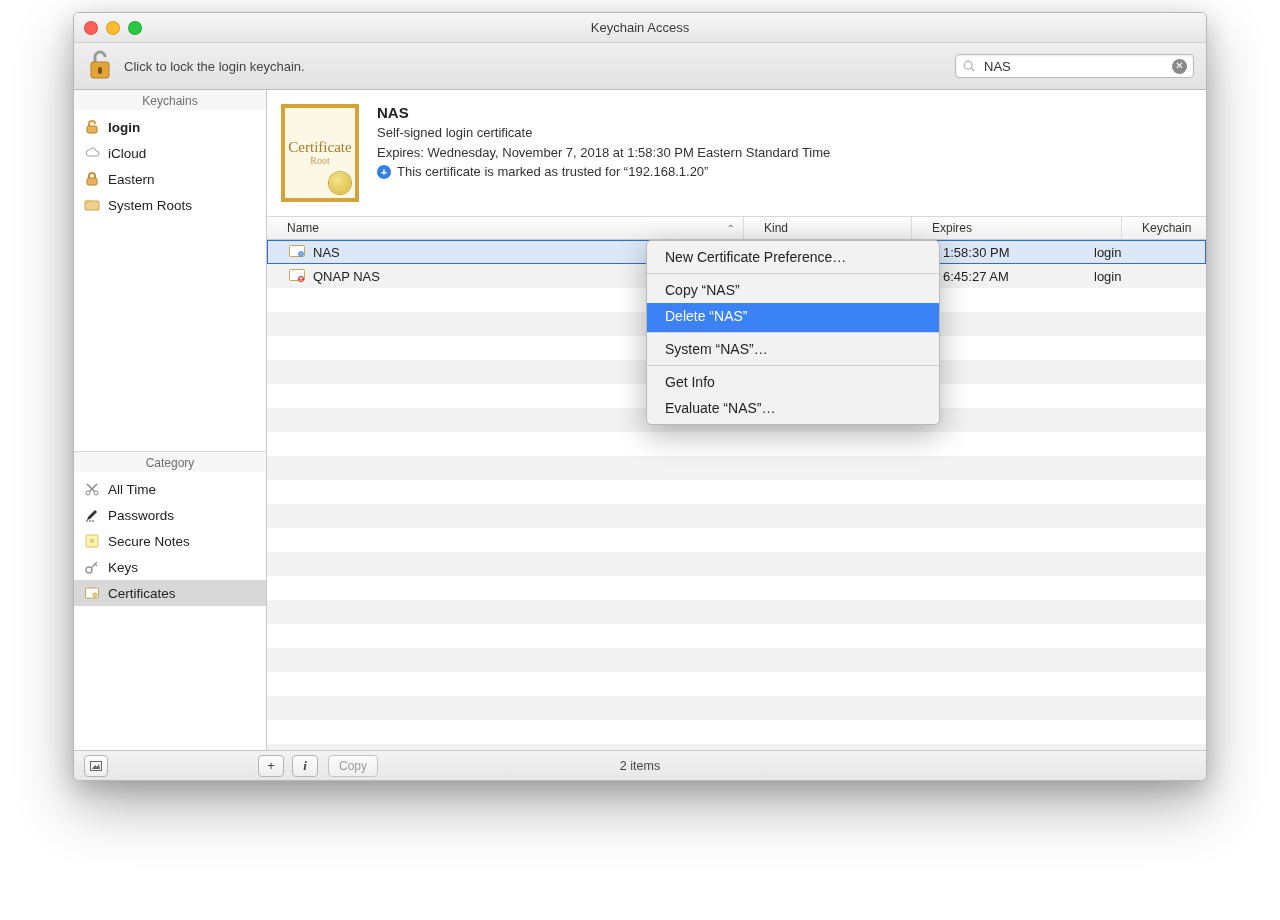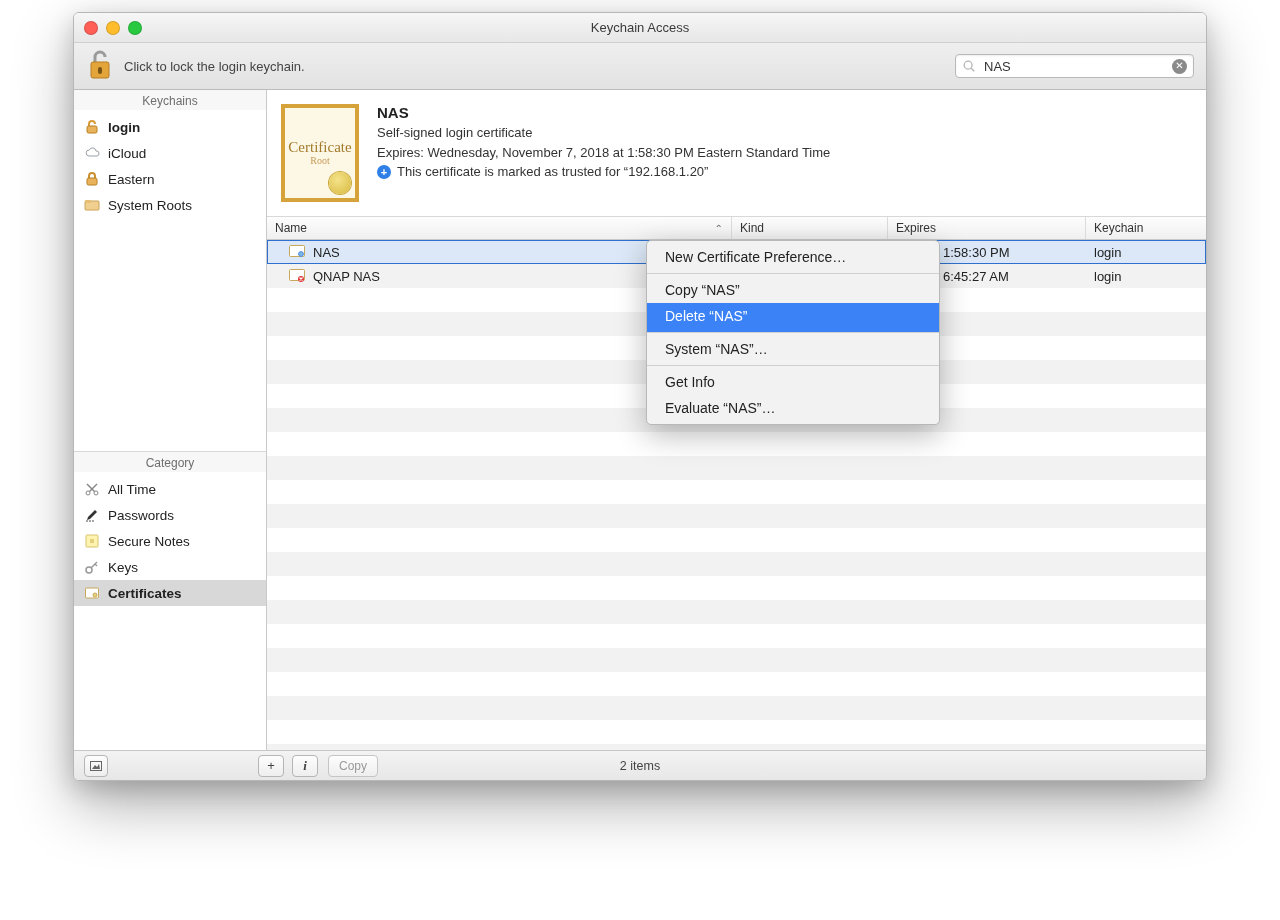--- a/index.html
+++ b/index.html
@@ -71,21 +71,21 @@
     text-align:center; color:#6e6e6e; font-size:12px;
     padding:4px 0 2px; background:#f7f7f7;
   }
   .side-list { padding:4px 0; }
   .side-item {
     display:flex; align-items:center; gap:8px;
     padding:2px 10px; height:22px; font-size:13.5px; color:#222;
     cursor:default;
   }
   .side-item .ic { width:16px; height:16px; flex-shrink:0; }
-  .side-item.selected { background:#d8d8d8;font-weight:bold; }
+  .side-item.selected { background:#d8d8d8; }
   .side-item.bold { font-weight:600; }
   .side-divider { height:1px; background:#d7d7d7; }
   .sidebar .spacer { flex:1; }
 
   .main { flex:1; display:flex; flex-direction:column; position:relative; }
 
   .detail-pane {
     display:flex; padding:14px 18px 14px 14px;
     border-bottom:1px solid #d8d8d8;
   }
@@ -106,21 +106,21 @@
   .trust-line { display:flex; align-items:center; gap:6px; color:#333; }
   .trust-line .plus {
     width:14px; height:14px; border-radius:50%; background:#2f7fe6; color:#fff;
     display:inline-flex; align-items:center; justify-content:center; font-size:11px; font-weight:700;
   }
 
   .table-header {
     display:flex; height:22px; background:linear-gradient(#fdfdfd,#f0f0f0);
     border-bottom:1px solid #c8c8c8; font-size:12px; color:#333;
   }
-  .col { display:flex; align-items:center; padding:0 8px; border-right:1px solid #dcdcdc; box-sizing:border-box;}
+  .col { display:flex; align-items:center; padding:0 8px; border-right:1px solid #dcdcdc; box-sizing:border-box;margin-left:12px;}
   .col:last-child { border-right:none; }
   .col.name { width:465px; position:relative; }
   .col.kind { width:156px; }
   .col.exp  { width:198px; }
   .col.kc   { flex:1; }
   .sort-arrow { position:absolute; right:8px; font-size:10px; color:#666; }
 
   .rows { position:relative; flex:1; background:#fff; }
   .stripes {
     position:absolute; inset:0;

